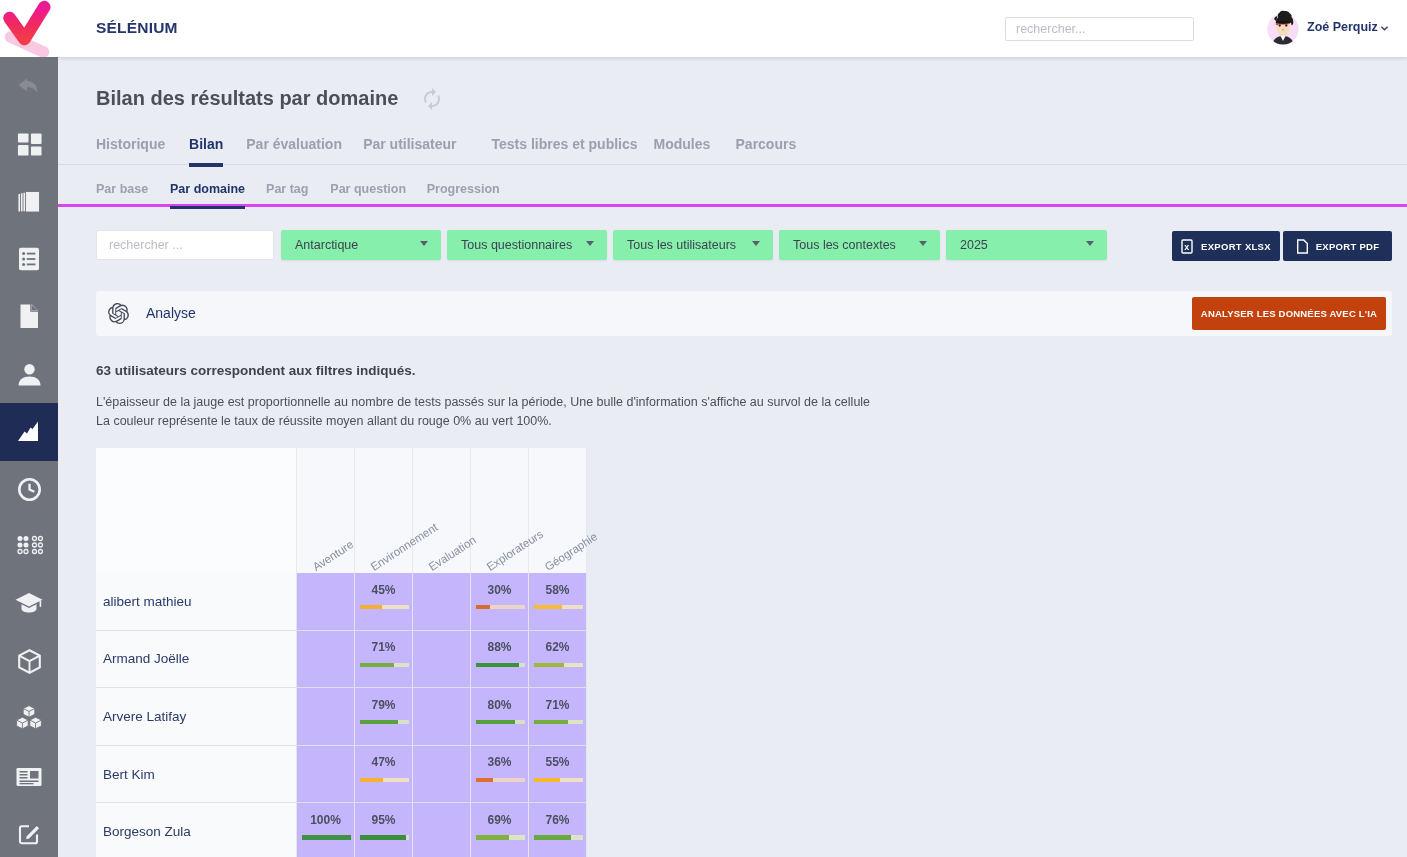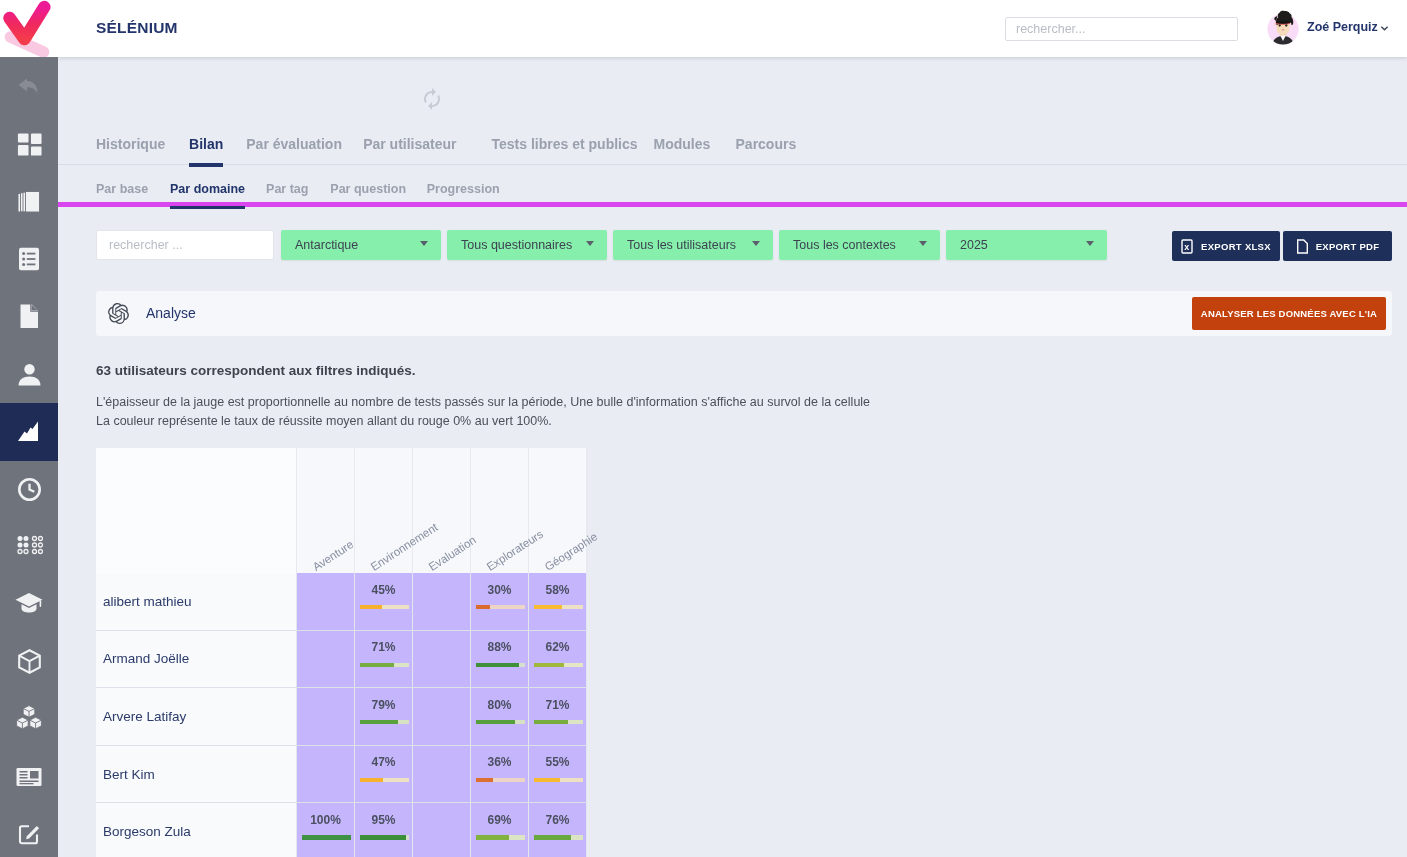--- a/index.html
+++ b/index.html
@@ -9,37 +9,37 @@
   
   #sidebar { position:absolute; left:0; top:0; width:58px; height:857px; background:#6f737c; z-index:5; }
   #logo { position:absolute; left:0; top:0; width:58px; height:57px; background:#fff; z-index:7; }
   .sitem { position:absolute; left:0; width:58px; height:57.5px; display:flex; align-items:center; justify-content:center; }
   .sitem.active { background:#1f2c55; }
 
   
   #topbar { position:absolute; left:58px; top:0; width:1349px; height:57px; background:#fff; z-index:6;
             box-shadow:0 1px 4px rgba(60,64,80,.20); }
   #brand { position:absolute; left:38px; top:19px; font-size:15.5px; font-weight:bold; color:#24356b; letter-spacing:.2px; }
-  #topsearch { position:absolute; left:947px; top:17px; width:233px; height:24px; border:1px solid #dadde2; border-radius:2px;
+  #topsearch { position:absolute; left:947px; top:17px; width:189px; height:24px; border:1px solid #dadde2; border-radius:2px;
                background:#fff; font-size:12.5px; color:#b9bdc6; padding-left:10px; line-height:22px; }
   #avatar { position:absolute; left:1207px; top:10px; width:36px; height:36px; }
   #username { position:absolute; left:1249px; top:20px; font-size:12.5px; font-weight:bold; color:#24356b; }
   #chev { position:absolute; left:1322px; top:24px; width:9px; height:9px; }
 
   
   #main { position:absolute; left:58px; top:57px; width:1349px; height:800px; }
   #title { position:absolute; left:38px; top:30px; font-size:20px; font-weight:bold; color:#4b4f59; }
   #refresh { position:absolute; left:362px; top:30px; }
 
   .tabs1 { position:absolute; left:0; top:71px; width:1349px; height:37px; border-bottom:1px solid #d9dce4; }
   .tabs1 span { float:left; margin-left:25.5px; font-size:14px; font-weight:bold; color:#9aa0ad;
                 padding:8px 0 11px; }
     .tabs1 span.on { color:#22356b; border-bottom:4px solid #22356b; }
 
-  .tabs2 { position:absolute; left:0; top:120px; width:1349px; height:30px; border-bottom:5px solid #d946ef; }
+  .tabs2 { position:absolute; left:0; top:120px; width:1349px; height:30px; border-bottom:3px solid #d946ef; }
   .tabs2 span { float:left; margin-left:25px; font-size:12.5px; font-weight:bold; color:#9ba1ae; padding:5px 0 10px; }
     .tabs2 span.on { color:#22356b; border-bottom:3px solid #22356b; }
 
   
   #fsearch { position:absolute; left:38px; top:173px; width:178px; height:30px; background:#fff; border:1px solid #e2e5ea;
              border-radius:2px; font-size:12.5px; color:#b9bdc6; padding-left:12px; line-height:28px; }
   .dd { position:absolute; top:173px; height:30px; background:#86efac; border-radius:2px; box-shadow:0 1px 2px rgba(80,85,100,.10);
         font-size:12.5px; color:#3d4350; padding-left:14px; line-height:30px; }
   .dd i { position:absolute; right:13px; top:11px; width:0; height:0; border-left:4.5px solid transparent;
           border-right:4.5px solid transparent; border-top:5px solid #5a5f6b; }
@@ -71,20 +71,21 @@
   .hname { position:absolute; left:0; top:0; width:201px; height:125px; background:#fbfcfe; border-right:1px solid #e6e9ef; }
   .hc { position:absolute; top:0; width:58px; height:125px; background:#f6f8fb; border-right:1px solid #e6e9ef; }
   .trow:last-child .bar { height:5px; top:31.5px; }
   .rot { position:absolute; bottom:0.5px; left:20px; font-size:11.5px; color:#878ea0; z-index:3;
          transform:rotate(-33deg); transform-origin:0 100%; white-space:nowrap; }
 </style>
 </head>
 <body>
 
 <div id="main">
+  <div id="title">Bilan des résultats par domaine</div>
   <div id="refresh">
     <svg width="24" height="24" viewBox="0 0 24 24" fill="#c7ccd4">
       <path d="M12 6v3l4-4-4-4v3c-4.42 0-8 3.58-8 8 0 1.57.46 3.03 1.24 4.26L6.7 14.8c-.45-.83-.7-1.79-.7-2.8 0-3.31 2.69-6 6-6zm6.76 1.74L17.3 9.2c.44.84.7 1.79.7 2.8 0 3.31-2.69 6-6 6v-3l-4 4 4 4v-3c4.42 0 8-3.58 8-8 0-1.57-.46-3.03-1.24-4.26z"></path>
     </svg>
   </div>
 
   <div class="tabs1">
     <span style="margin-left:38px">Historique</span>
       <span class="on" style="margin-left:23.8px">Bilan</span>
       <span style="margin-left:23px">Par évaluation</span>

